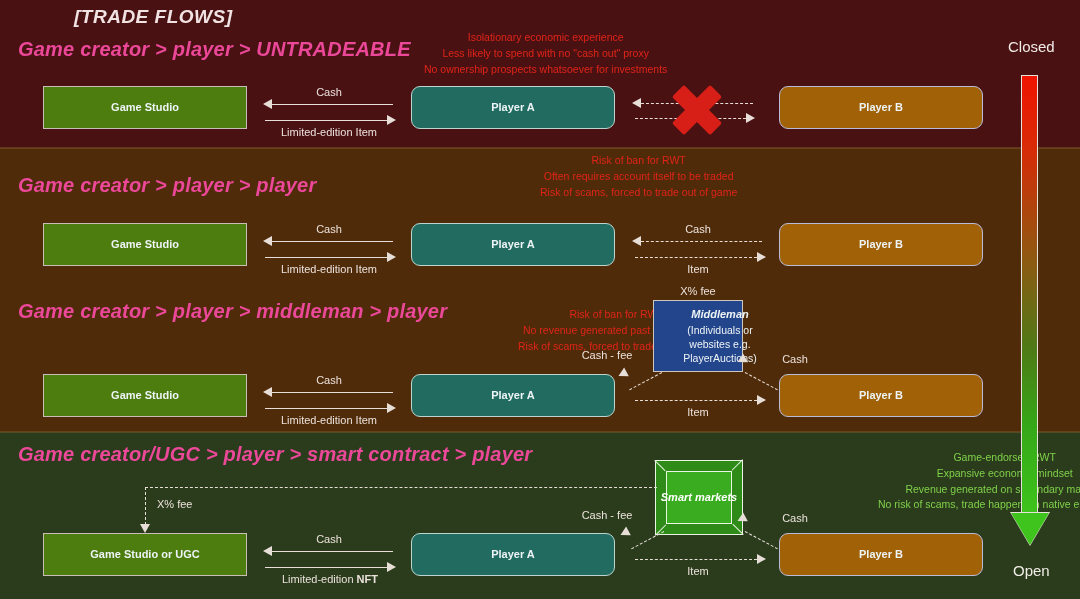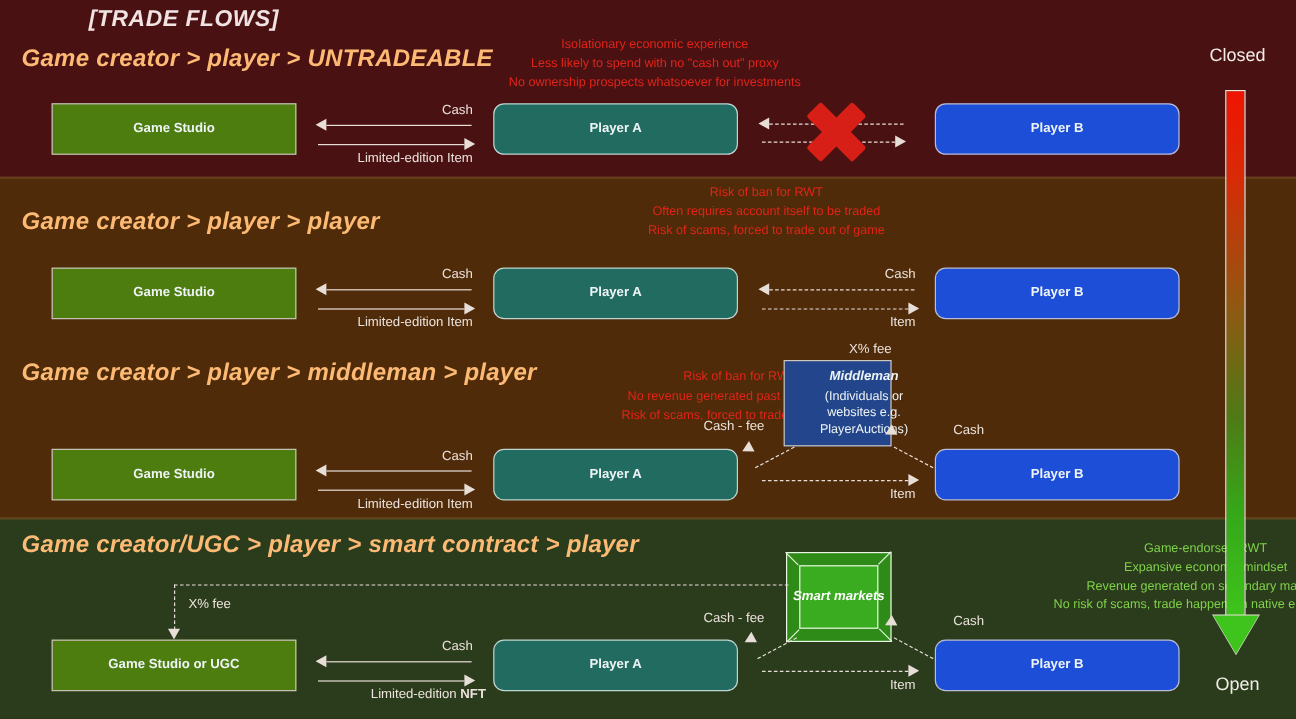--- a/index.html
+++ b/index.html
@@ -26,42 +26,42 @@
     font-weight:bold;
     color:#f2e3e3;
     letter-spacing:.5px;
     white-space:nowrap;
   }
   #trade-flows { left:74px; top:6px; font-size:19px; }
   .sect-title {
     position:absolute;
     font-style:italic;
     font-weight:bold;
-    color:#fdba74;
+    color:#ec4899;
     font-size:20px;
     white-space:nowrap;
     letter-spacing:.2px;
   }
 
   
   .node {
     position:absolute;
     display:flex;
     align-items:center;
     justify-content:center;
     text-align:center;
     color:#eef4f6;
     font-size:11px;
     font-weight:bold;
     line-height:1.35;
     border:1px solid #d8c9c4;
   }
   .studio { background:#4d7c0f; border-color:#c9bdb8; }
   .playerA { background:#226b60; border-radius:9px; border-color:#bcd6cf; }
-  .playerB { background:#1d4ed8; border-radius:9px; border-color:#b9bcd8; }
+  .playerB { background:#a16207; border-radius:9px; border-color:#b9bcd8; }
   .middleman {
     background:#22458b; border-color:#cfc6bd;
     font-weight:normal; font-size:10.5px;padding-left:44px;
   }
   .middleman b { display:block; font-style:italic; font-weight:bold; font-size:11px; margin-bottom:1px; }
 
   
   .sc-wrap { position:absolute; }
   .sc-outer {
     position:absolute; inset:0;
@@ -88,21 +88,21 @@
   .head { position:absolute; width:0; height:0; }
   .head.right { border-top:5px solid transparent; border-bottom:5px solid transparent; border-left:9px solid #e8ded8; }
   .head.left  { border-top:5px solid transparent; border-bottom:5px solid transparent; border-right:9px solid #e8ded8; }
   .head.down  { border-left:5px solid transparent; border-right:5px solid transparent; border-top:9px solid #e8ded8; }
 
   .arrow-label {
     position:absolute;
     color:#ece2dc;
     font-size:11px;
     white-space:nowrap;
-    text-align:right;
+    text-align:center;
   }
   .arrow-label b { font-weight:bold; }
 
   
   .ann {
     position:absolute;
     text-align:center;
     font-size:10.5px;
     line-height:1.5;
     white-space:nowrap;

